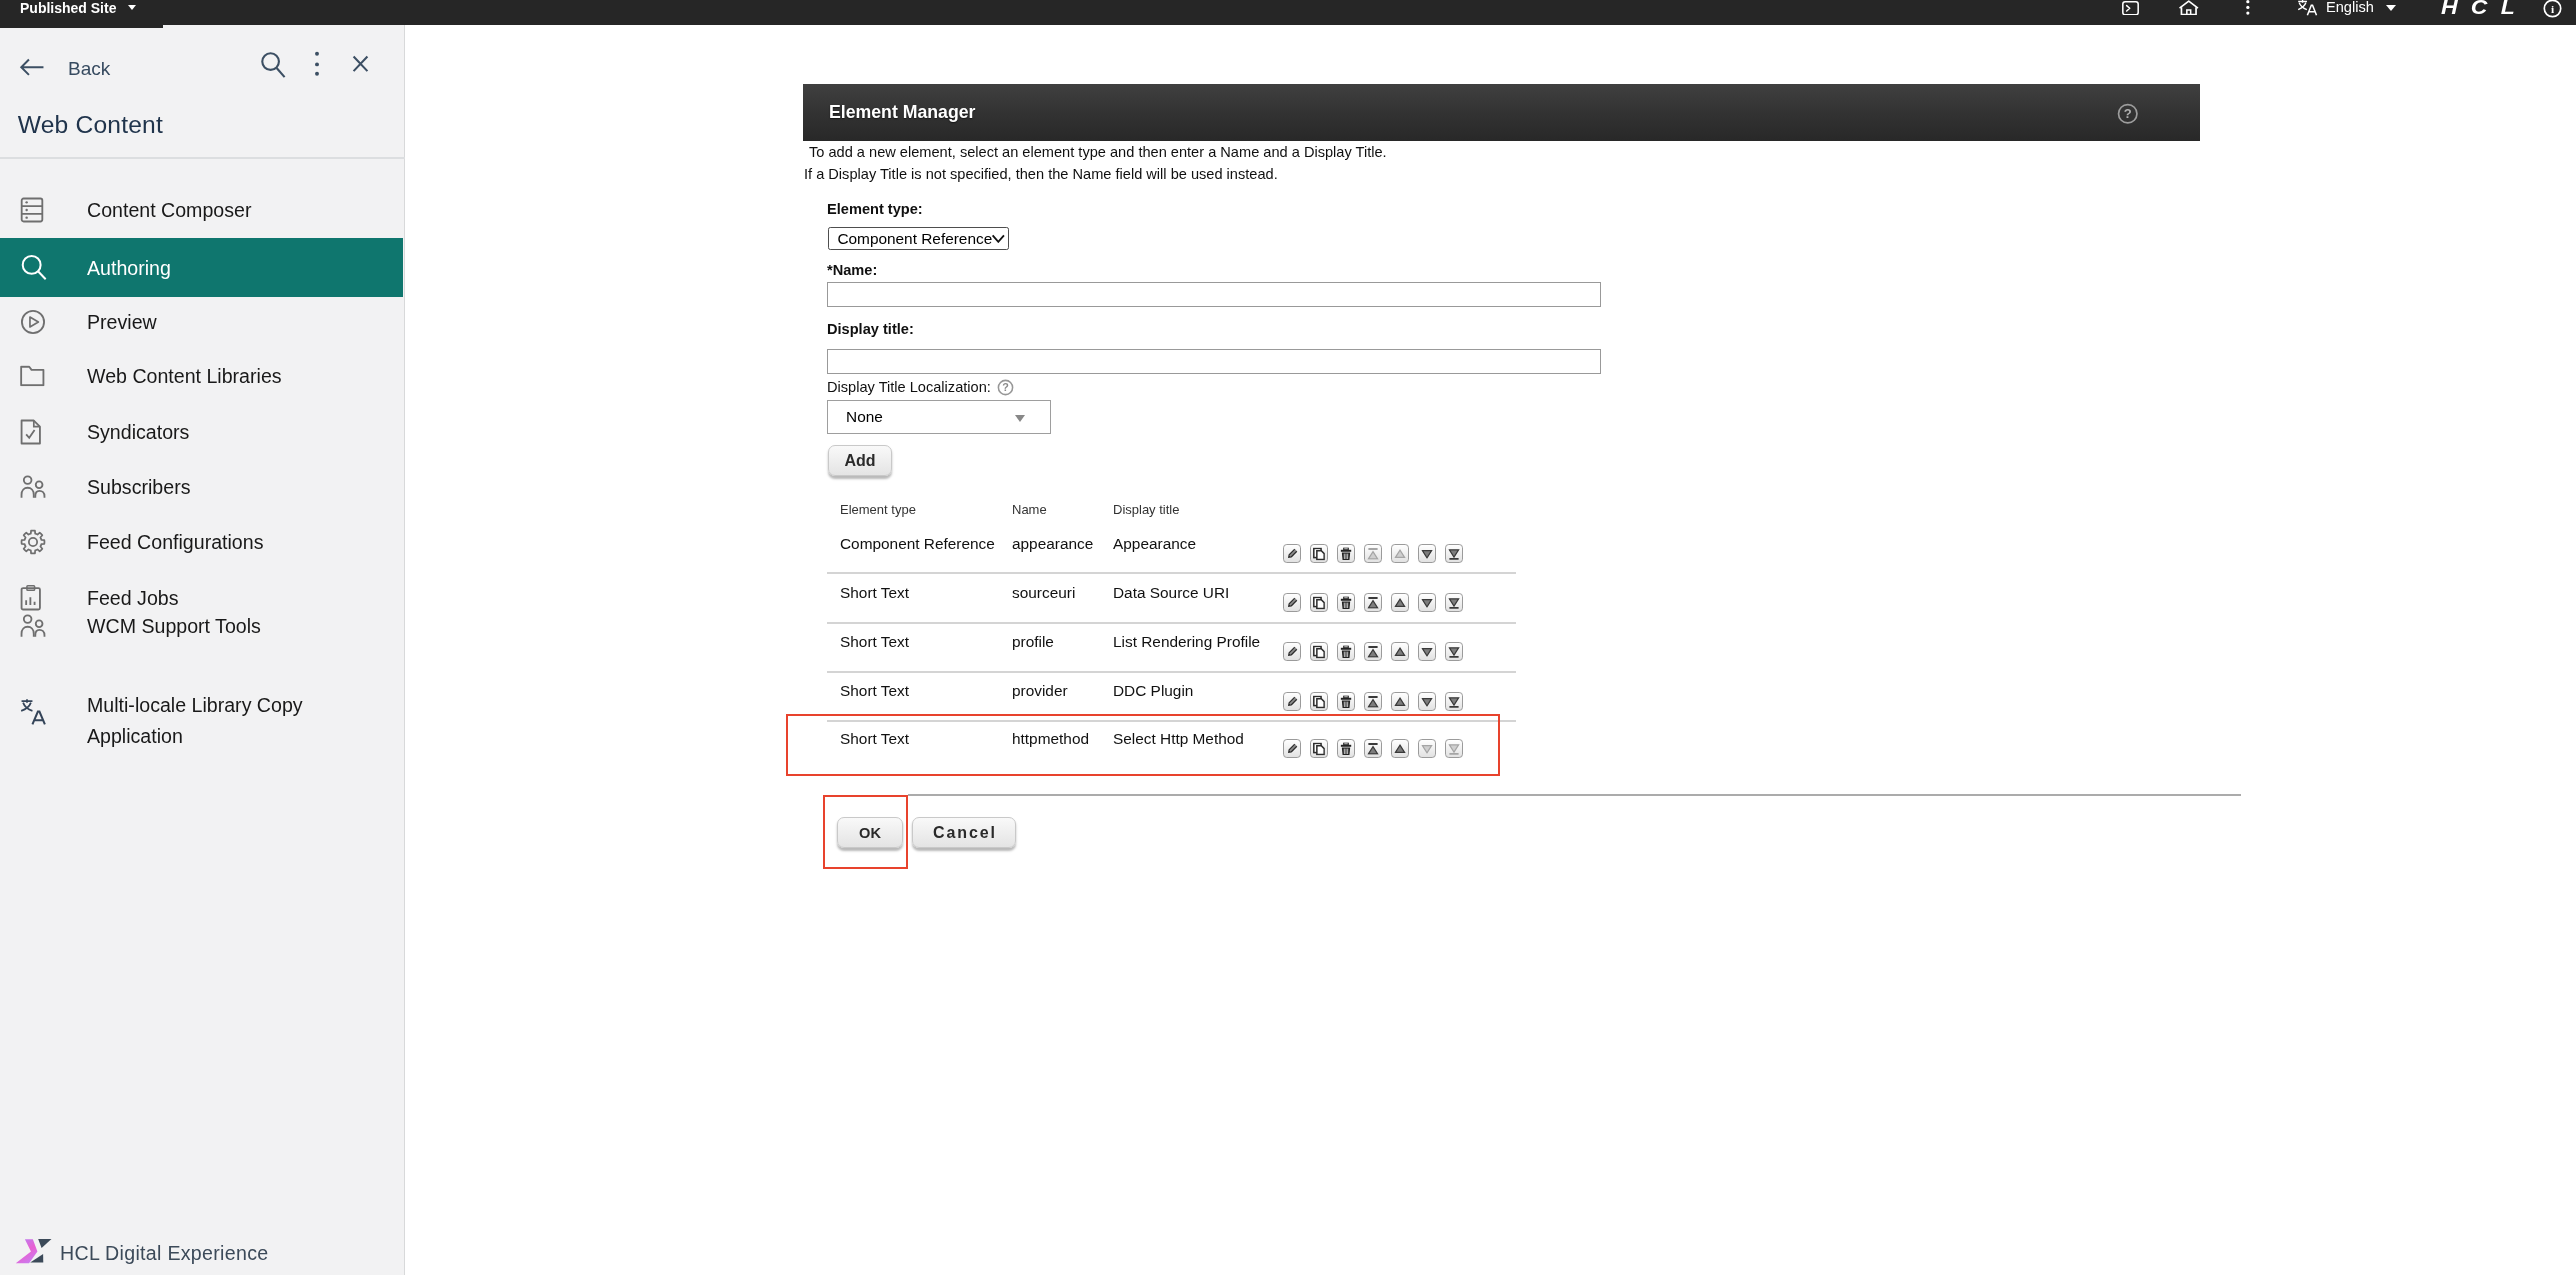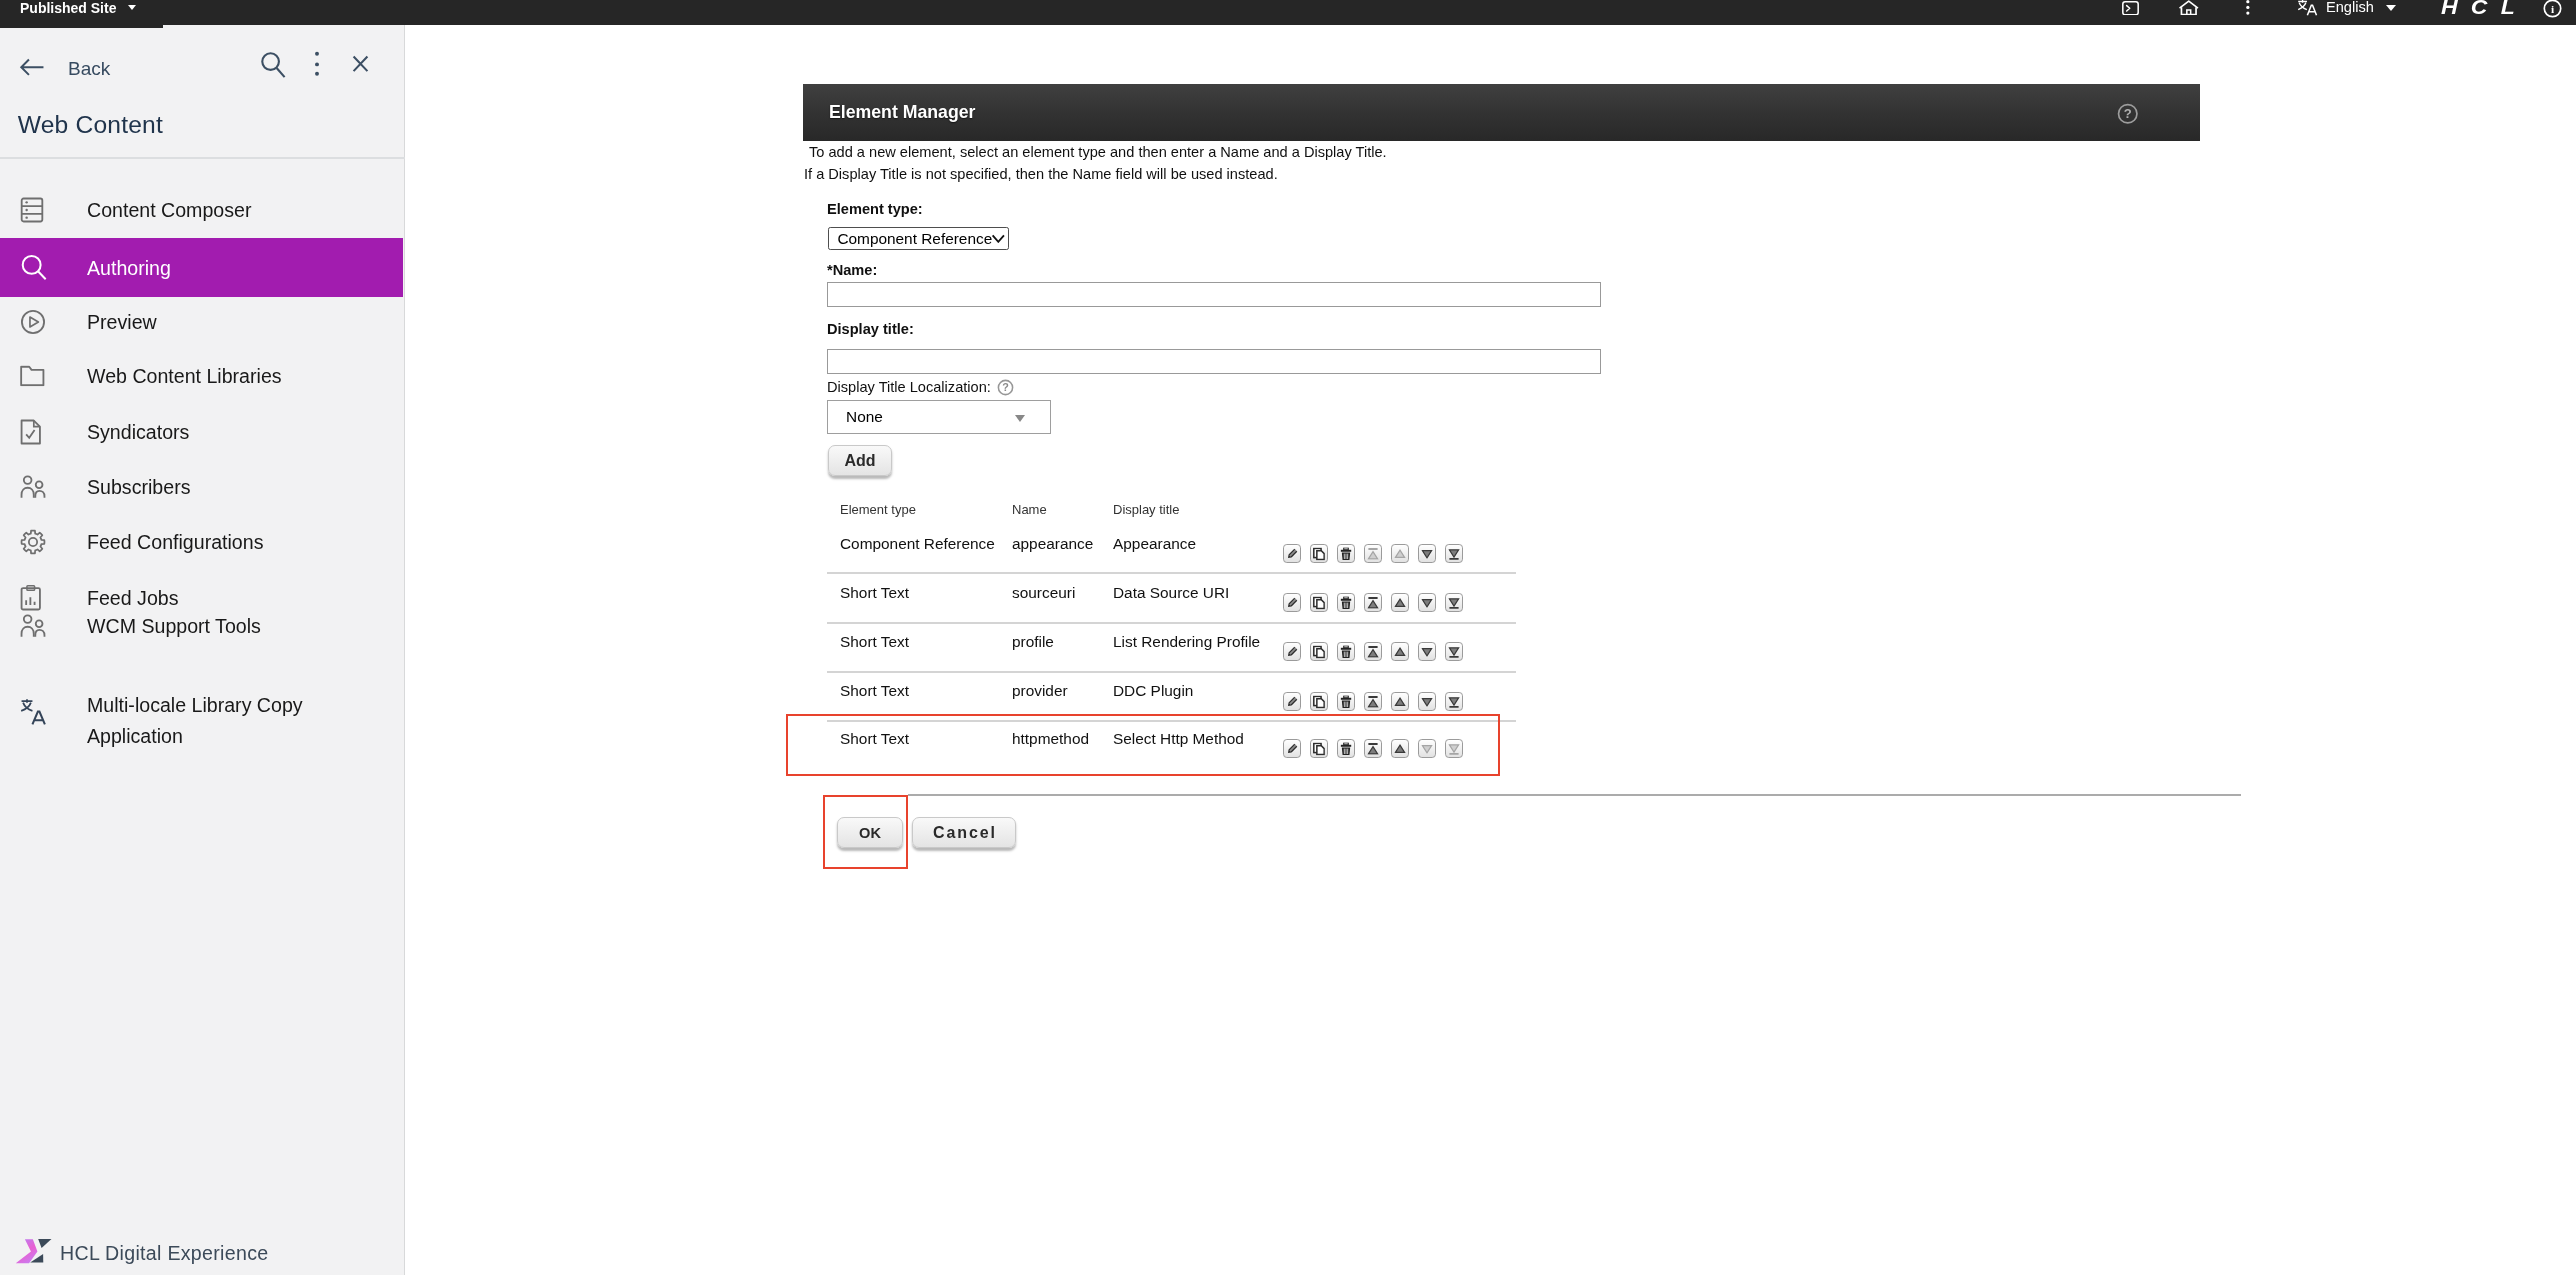--- a/index.html
+++ b/index.html
@@ -10,21 +10,21 @@
   #topbar-tab { position:absolute; left:0; top:24.6px; width:163px; height:3.8px; background:#262626; z-index:30; }
   #pubsite { position:absolute; left:20px; top:0.8px; color:#fff; font-size:14px; font-weight:bold; line-height:14.6px; }
   .wcaret { position:absolute; width:0; height:0; border-left:4.6px solid transparent; border-right:4.6px solid transparent; border-top:5.4px solid #fff; }
   
   #sidebar { position:absolute; left:0; top:24.6px; width:405px; height:1251px; background:#f2f2f3; border-right:1.5px solid #d8d9da; z-index:10; }
   #back-label { position:absolute; left:68px; top:59px; font-size:19px; line-height:19px; color:#374b60; }
   #webcontent { position:absolute; left:17.7px; top:112px; font-size:24.6px; line-height:26px; color:#20344c; letter-spacing:0.2px; }
   #side-divider { position:absolute; left:0; top:157px; width:405px; height:1.5px; background:#dcdee0; }
   .mrow { position:absolute; left:0; width:403px; height:55px; }
   .mrow .label { position:absolute; left:87px; top:50%; transform:translateY(-50%); font-size:19.6px; line-height:21px; color:#191919; white-space:nowrap; }
-  .mrow.active { background:#a21caf; }
+  .mrow.active { background:#0f766e; }
   .mrow.active .label { color:#fff; }
   .micon { position:absolute; left:20px; top:50%; transform:translateY(-50%); }
   #dxlogo { position:absolute; left:15.4px; top:1236px; }
   #dxlogo-text { position:absolute; left:60px; top:1243px; font-size:19.6px; line-height:21.5px; font-weight:500; color:#3c4a59; letter-spacing:0.3px; }
   
   #embar { position:absolute; left:803px; top:84px; width:1397px; height:57px; background:linear-gradient(180deg,#404040 0%,#333333 48%,#282828 100%); }
   #embar .title { position:absolute; left:26px; top:19px; color:#fff; font-weight:bold; font-size:17.7px; line-height:18.4px; text-shadow:0 0.8px 1.5px rgba(0,0,0,.6); }
   .instr { position:absolute; font-size:14.6px; line-height:15.4px; color:#101010; white-space:nowrap; }
   .flabel { position:absolute; font-size:14.6px; line-height:15.4px; font-weight:bold; color:#101010; white-space:nowrap; }
   .ftext { position:absolute; font-size:14.6px; line-height:15.4px; color:#101010; white-space:nowrap; }

